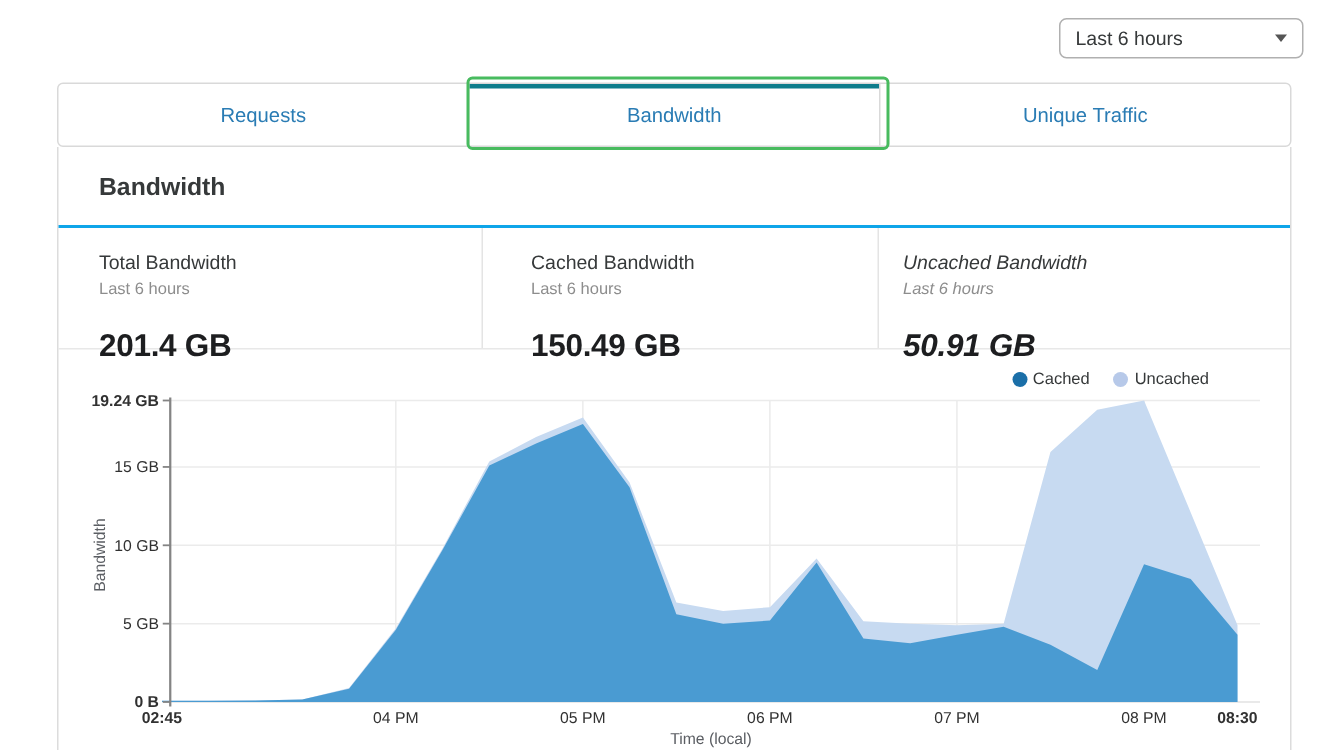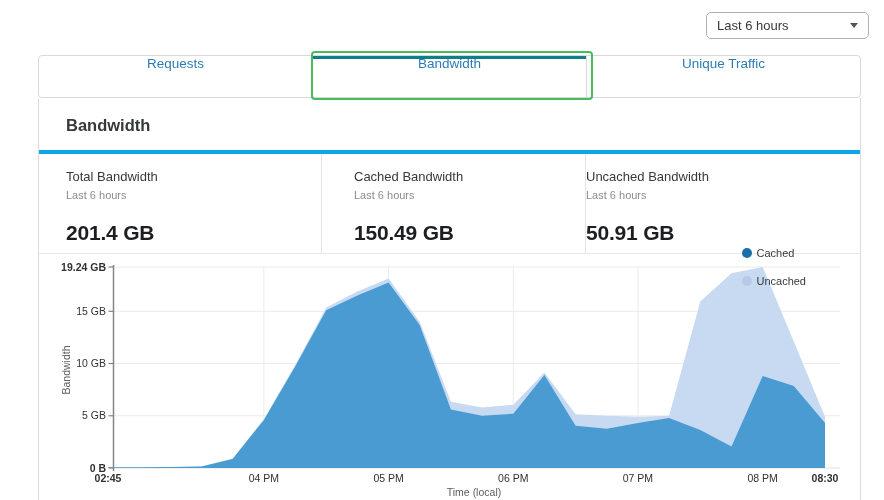--- a/index.html
+++ b/index.html
@@ -8,44 +8,44 @@
   .page-title{position:absolute;left:38px;top:12px;font-size:18px;font-weight:700;color:#36393a;}
 
   .time-select{position:absolute;left:706px;top:12px;width:163px;height:27px;box-sizing:border-box;
     border:1px solid #b0b0b0;border-radius:5px;background:#fff;display:flex;align-items:center;
     justify-content:space-between;padding:0 10px;font-size:13px;color:#36393a;cursor:pointer;}
   .caret{width:0;height:0;border-left:4px solid transparent;border-right:4px solid transparent;
     border-top:5px solid #555;}
 
   .tabs{position:absolute;left:38px;top:55px;width:823px;height:43px;box-sizing:border-box;
     border:1px solid #d9d9d9;border-radius:4px;display:flex;background:#fff;}
-  .tab{flex:1;position:relative;display:flex;align-items:flex-start;justify-content:center;
+  .tab{flex:1;position:relative;display:flex;align-items:center;justify-content:center;
     font-size:13.5px;color:#2a7cb4;cursor:pointer;}
   .tab + .tab{border-left:1px solid #d9d9d9;}
   .tab .active-bar{display:none;}
   .tab.active .active-bar{display:block;position:absolute;top:0;left:0;right:0;height:3px;background:#0e7d8c;}
 
   .click-highlight{position:absolute;left:311px;top:51px;width:282px;height:49px;box-sizing:border-box;
     border:2px solid #48bb5f;border-radius:4px;z-index:6;pointer-events:none;}
 
   .content{position:absolute;left:38px;top:98px;width:823px;bottom:0;box-sizing:border-box;
     border-left:1px solid #dcdcdc;border-right:1px solid #dcdcdc;}
   .section-heading{position:absolute;left:27px;top:18px;font-size:16.5px;font-weight:700;color:#36393a;}
 
-  .stats{position:absolute;left:0;right:0;top:52px;height:104px;box-sizing:border-box;
-    border-top:4px solid #0ea5e9;border-bottom:1px solid #e8e8e8;display:flex;}
+  .stats{position:absolute;left:0;right:0;top:52px;height:83px;box-sizing:border-box;
+    border-top:2px solid #0ea5e9;border-bottom:1px solid #e8e8e8;display:flex;}
   .stat{box-sizing:border-box;padding-top:15px;}
   .stat:nth-child(1){width:282px;padding-left:27px;}
   .stat:nth-child(2){width:264px;padding-left:32px;border-left:1px solid #e4e4e4;}
-  .stat:nth-child(3){flex:1;border-left:1px solid #e4e4e4;}
+  .stat:nth-child(3){flex:1;padding-left:16px;border-left:1px solid #e4e4e4;font-style:italic;}
   .stat-label{font-size:13px;color:#36393a;}
   .stat-period{font-size:11px;color:#8d8d8d;margin-top:5px;}
   .stat-value{font-size:21px;font-weight:700;color:#1d1e20;margin-top:20px;letter-spacing:-0.2px;}
 
-  .legend{position:absolute;top:247px;right:78px;display:flex;gap:16px;align-items:flex-start;z-index:3;flex-direction:column;}
+  .legend{position:absolute;top:247px;right:78px;display:flex;gap:16px;align-items:flex-end;z-index:3;}
   .legend-item{display:flex;align-items:center;gap:4px;font-size:11px;color:#36393a;cursor:pointer;}
   .legend-dot{width:10px;height:10px;border-radius:50%;}
 
   .chart-wrap{position:absolute;left:0;top:258px;width:884px;height:242px;}
   svg text{font-family:"Liberation Sans",sans-serif;}
 </style>
 </head>
 <body>
 
 <div class="page">

